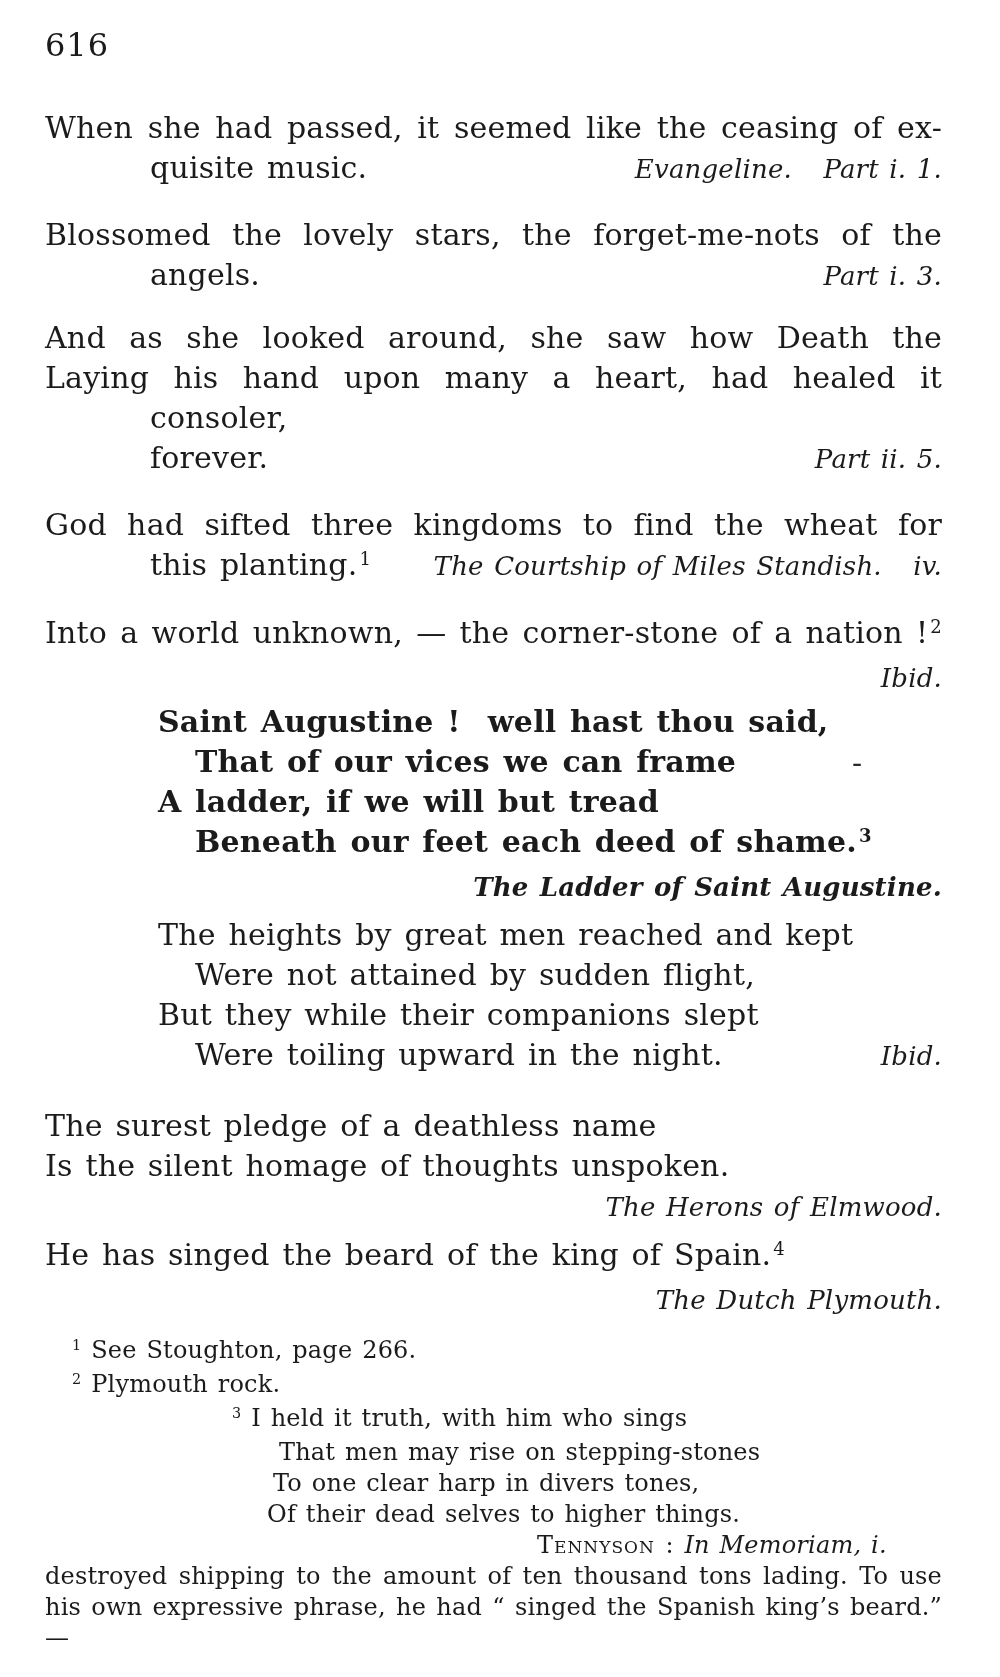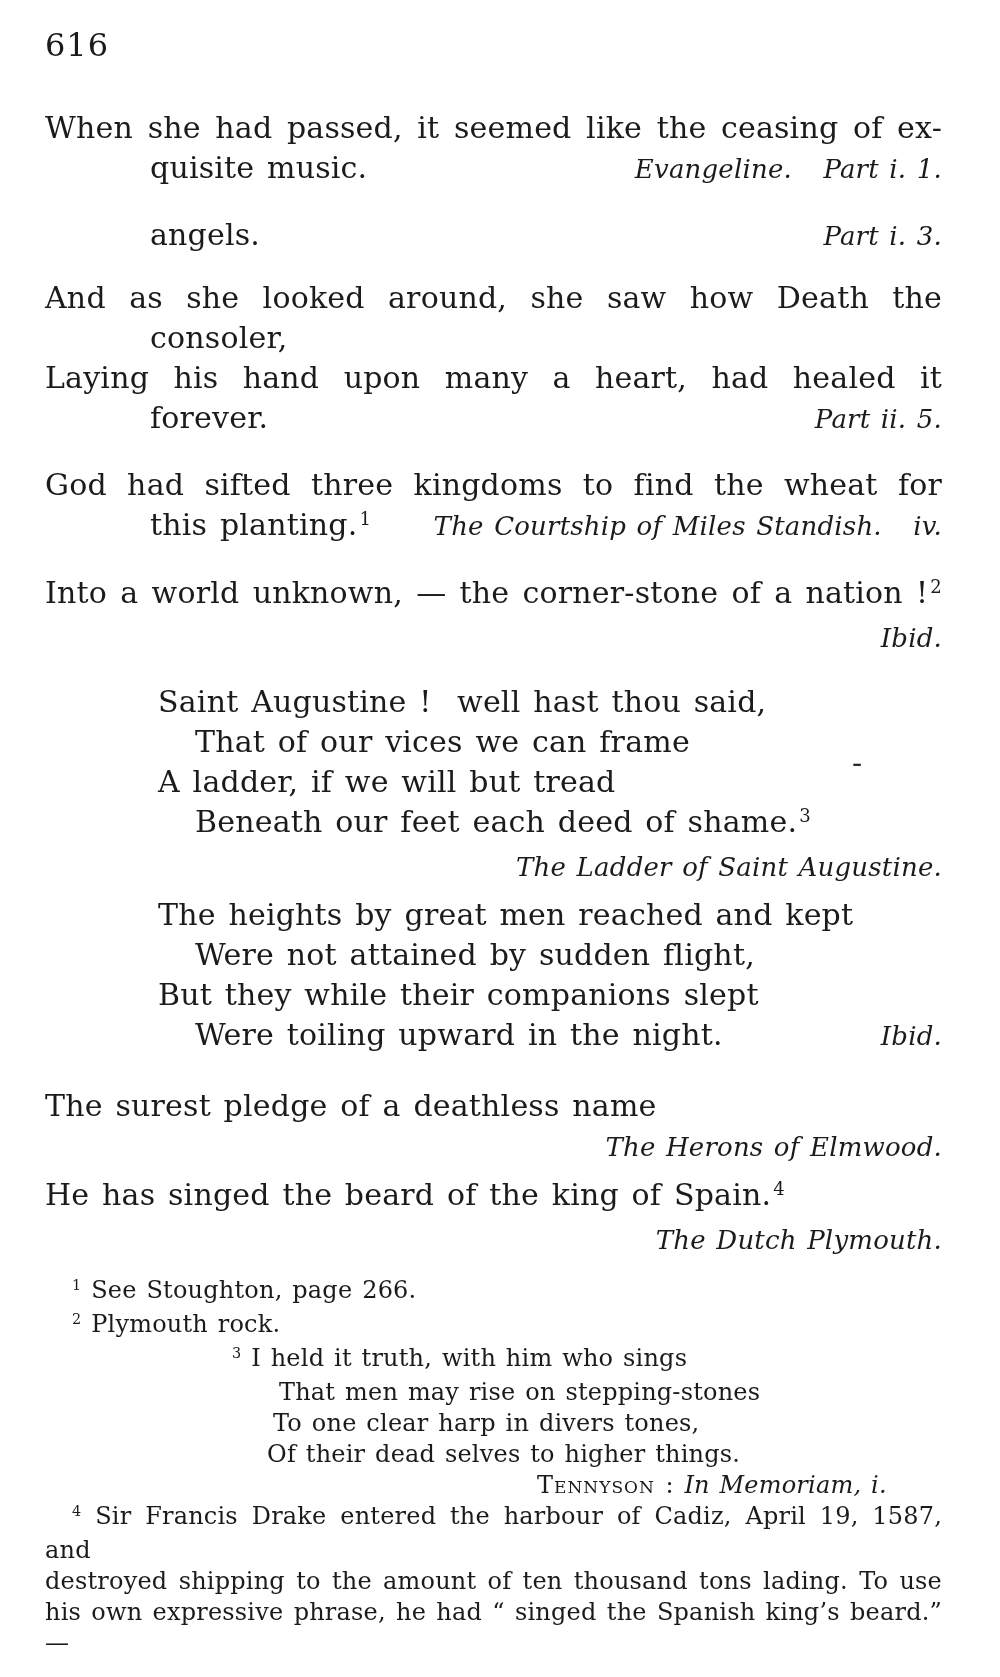--- a/index.html
+++ b/index.html
@@ -28,21 +28,21 @@
   .ind1{padding-left:105px;}
   .v1{padding-left:113px;}
   .v2{padding-left:150px;}
 
   .attr{font-style:italic;font-size:26px;white-space:pre;word-spacing:2px;}
 
   sup{font-size:60%;vertical-align:baseline;position:relative;top:-.55em;margin-left:2px;}
 
   
   .q1{margin-top:42px;} .q2{margin-top:26px;} .q3{margin-top:22px;}
-  .q4{margin-top:26px;} .q5{margin-top:24px;} .q6{margin-top:24px;}
+  .q4{margin-top:26px;} .q5{margin-top:24px;} .q6{margin-top:4px;font-weight:bold;}
   .q7{margin-top:8px;}  .q8{margin-top:30px;} .q9{margin-top:8px;}
 
   
   .footnotes{margin-top:15px;}
   .fn-line{font-size:24px;line-height:31px;word-spacing:2px;letter-spacing:.2px;}
   .fn-first{text-indent:25px;}
   .sc{font-variant:small-caps;letter-spacing:1px;}
   .it{font-style:italic;}
 
   .artifact{position:absolute;left:852px;top:745px;font-size:30px;color:#2a2a2a;}
@@ -60,30 +60,31 @@
 
     <section class="q1">
       <div class="line just">When she had passed, it seemed like the ceasing of ex-</div>
       <div class="line row">
         <span class="ind1 pre">quisite music.</span>
         <span class="attr">Evangeline.   Part i. 1.</span>
       </div>
     </section>
 
     <section class="q2">
+      <div class="line just">Blossomed the lovely stars, the forget-me-nots of the</div>
       <div class="line row">
         <span class="ind1 pre">angels.</span>
         <span class="attr">Part i. 3.</span>
       </div>
     </section>
 
     <section class="q3">
       <div class="line just">And as she looked around, she saw how Death the</div>
+      <div class="line just">Laying his hand upon many a heart, had healed it</div>
       <div class="line"><span class="ind1 pre">consoler,</span></div>
-      <div class="line just">Laying his hand upon many a heart, had healed it</div>
       <div class="line row">
         <span class="ind1 pre">forever.</span>
         <span class="attr">Part ii. 5.</span>
       </div>
     </section>
 
     <section class="q4">
       <div class="line just">God had sifted three kingdoms to find the wheat for</div>
       <div class="line row">
         <span class="ind1 pre"><span>this planting.</span><sup>1</sup></span>
@@ -109,39 +110,39 @@
       <div class="line"><span class="v2 pre">Were not attained by sudden flight,</span></div>
       <div class="line"><span class="v1 pre">But they while their companions slept</span></div>
       <div class="line row">
         <span class="v2 pre">Were toiling upward in the night.</span>
         <span class="attr">Ibid.</span>
       </div>
     </section>
 
     <section class="q8">
       <div class="line pre">The surest pledge of a deathless name</div>
+      <div class="line pre">Is the silent homage of thoughts unspoken.</div>
       <div class="line right"><span class="attr">The Herons of Elmwood.</span></div>
     </section>
 
     <section class="q9">
       <div class="line"><span>He has singed the beard of the king of Spain.</span><sup>4</sup></div>
       <div class="line right"><span class="attr">The Dutch Plymouth.</span></div>
     </section>
 
     <section class="footnotes">
       <div class="fn-line fn-first"><sup>1</sup> <span>See Stoughton, page 266.</span></div>
       <div class="fn-line fn-first"><sup>2</sup> <span>Plymouth rock.</span></div>
 
       <div class="fn-line" style="padding-left:185px;"><sup>3</sup> <span>I held it truth, with him who sings</span></div>
       <div class="fn-line" style="padding-left:234px;">That men may rise on stepping-stones</div>
       <div class="fn-line" style="padding-left:228px;">To one clear harp in divers tones,</div>
       <div class="fn-line" style="padding-left:222px;">Of their dead selves to higher things.</div>
       <div class="fn-line" style="padding-left:492px;"><span class="sc">Tennyson :</span> <span class="it">In Memoriam, i.</span></div>
 
-      <div class="fn-line fn-first just"><sup>4</sup> <span>Sir Francis Drake entered the harbour of Cadiz, April 19, 1587, and</span></div>
       <div class="fn-line just">destroyed shipping to the amount of ten thousand tons lading.  To use</div>
       <div class="fn-line just">his own expressive phrase, he had “ singed the Spanish king’s beard.” —</div>
 
     </section>
 
   </div>
 
   <span class="artifact">-</span>
 </div>
 

